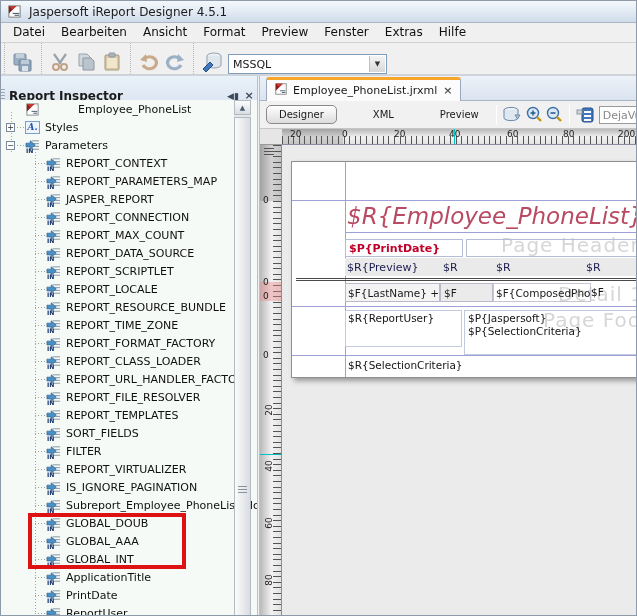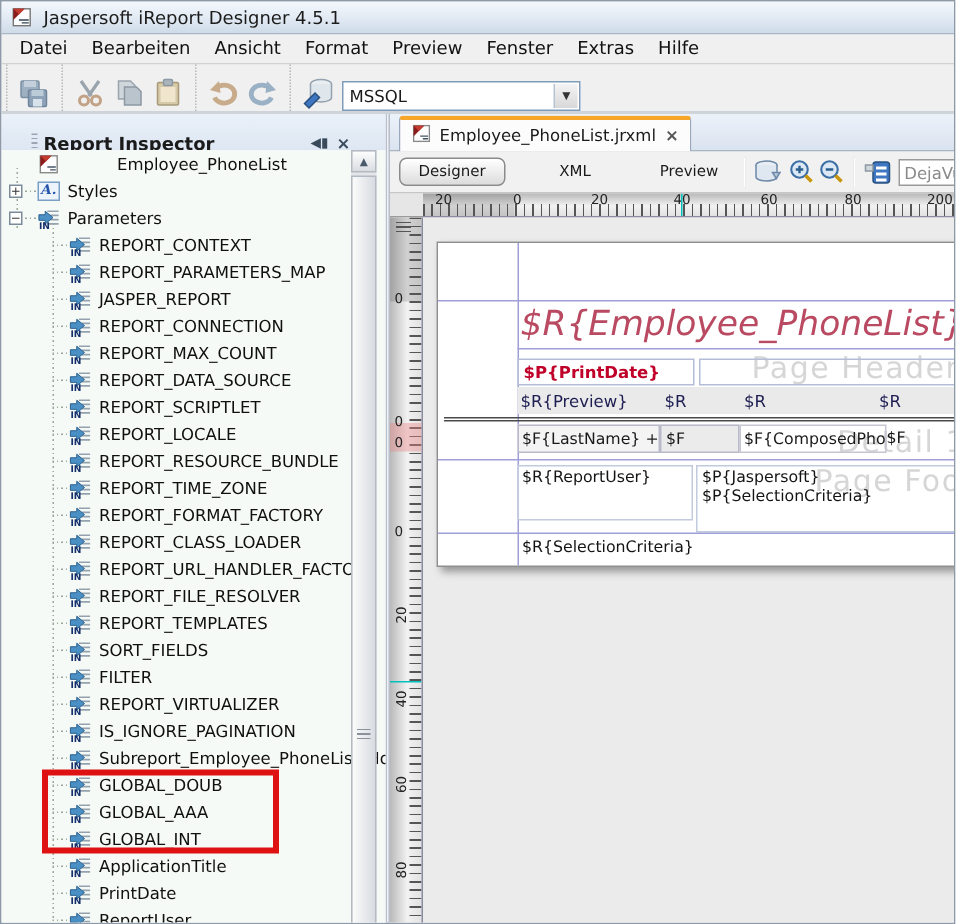--- a/index.html
+++ b/index.html
@@ -25,21 +25,21 @@
   .tgroup { display:flex; align-items:flex-end; height:100%; padding:0 5px; border-left:1px dotted #b8b8b8; }
   .tgroup:first-child { border-left:1px dotted #b8b8b8; margin-left:3px; }
   .tbtn { width:26px; height:24px; display:flex; align-items:center; justify-content:center; }
   .combo { width:159px; height:20px; background:#fff; border:1px solid #7f9db9; display:flex; align-items:center; position:relative; margin-left:3px; }
   .combo .cval { padding-left:4px; font-size:11px; }
   .combo .carrow { position:absolute; right:1px; top:1px; bottom:1px; width:16px; background:linear-gradient(#f4f4f4,#d8d8d8); border-left:1px solid #b5c4d4; display:flex; align-items:center; justify-content:center; font-size:7px; color:#333; }
 
   
   .inspector { position:absolute; left:0; top:75px; width:257px; height:541px; background:#fff; border-right:1px solid #b7c0cc; }
   .insp-header { height:40px; background:linear-gradient(to bottom,#eaf1f9,#d5e0ee); border-bottom:1px solid #b9c3d0;
-    display:flex; align-items:center; padding:0 20px; }
+    display:flex; align-items:center; padding:0 0; }
   .grip-dots { width:4px; height:14px; margin-right:4px;
     background:repeating-linear-gradient(to bottom,#9aa6b4 0 1px,transparent 1px 3px); }
   .insp-title { font-weight:bold; font-size:12px; flex:1; }
   .hdr-ico { width:16px; height:16px; display:flex; align-items:center; justify-content:center; color:#3a4a5a; font-size:9px; }
   .tree { position:absolute; left:0; top:24px; right:0; bottom:0; background:#f6faf6; overflow:hidden; }
   .guide { position:absolute; width:1px; background:repeating-linear-gradient(to bottom,#9aa89a 0 1px,transparent 1px 3px); }
   .trow { height:18px; display:flex; align-items:center; position:relative; white-space:nowrap; }
   .trow .tlabel { font-size:11px; color:#101010; }
   .lvl0 { padding-left:24px;gap:33px; }
   .lvl1 { padding-left:24px; }

